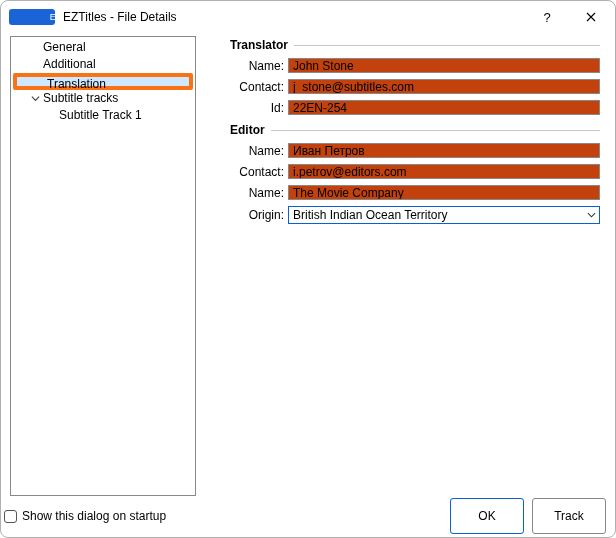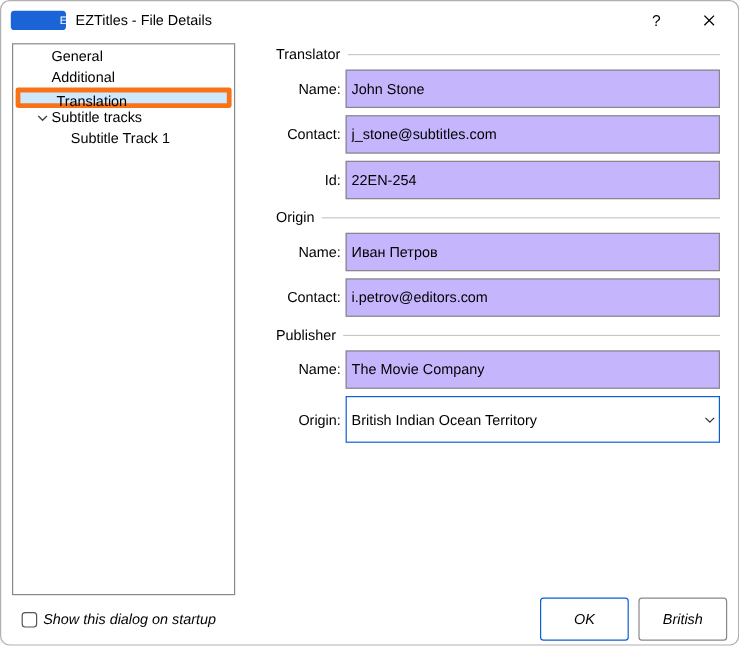--- a/index.html
+++ b/index.html
@@ -78,70 +78,70 @@
   .chev svg { width: 9px; height: 9px; }
 
   .form {
     flex: 1 1 auto;
     padding: 0 6px 0 14px;
   }
 
   .group-header {
     display: flex; align-items: center;
     margin: 8px 0 6px 0;
-    font-weight: normal;
+    font-weight: bold;
     justify-content: center;
   }
   .group-header:first-child { margin-top: 2px; }
   .group-header .line {
     flex: 1; height: 1px; background: #c8c8c8; margin-left: 6px;
   }
 
   .row {
     display: flex; align-items: center;
     margin-bottom: 6px;
   }
   .row-label {
     width: 58px;
     text-align: right;
     padding-right: 4px;
   }
   .row-input {
     flex: 1;
-    height: 32px;
+    height: 15px;
     border: 1px solid #888;
     padding: 0 4px;
     font: inherit;
     outline: none;
-    background: #c4b5fd;
+    background: #c2410c;
   }
   .row-select-wrap {
     flex: 1; position: relative;
   }
   .row-select {
     width: 100%;
-    height: 39px;
+    height: 18px;
     border: 1px solid #0a5fd8;
     padding: 0 20px 0 4px;
     font: inherit;
     background: #fff;
     display: flex; align-items: center;
   }
   .select-arrow {
     position: absolute; right: 4px; top: 50%; transform: translateY(-50%);
     pointer-events: none;
   }
   .select-arrow svg { width: 9px; height: 9px; display: block; }
 
   
   .footer {
     position: absolute;
-    left: 18px; right: 10px; bottom: 10px;
+    left: 4px; right: 10px; bottom: 10px;
     height: 24px;
-    display: flex; align-items: center; font-style: italic;
+    display: flex; align-items: center;
   }
   .checkbox-wrap { display: flex; align-items: center; }
   .checkbox {
     width: 13px; height: 13px;
     border: 1px solid #555; border-radius: 3px;
     margin-right: 5px;
     background: #fff;
   }
   .footer-spacer { flex: 1; }
   .btn {
@@ -201,36 +201,32 @@
     <div class="row">
       <div class="row-label">Contact:</div>
       <input class="row-input" value="j_stone@subtitles.com" style="">
     </div>
     <div class="row">
       <div class="row-label">Id:</div>
       <input class="row-input" value="22EN-254" style="">
     </div>
 
     <div class="group-header">
-      <span>Origin</span>
+      <span>Editor</span>
         <div class="line"></div>
     </div>
     <div class="row">
       <div class="row-label">Name:</div>
       <input class="row-input" value="Иван Петров" style="">
     </div>
     <div class="row">
       <div class="row-label">Contact:</div>
       <input class="row-input" value="i.petrov@editors.com" style="">
     </div>
 
-    <div class="group-header">
-      <span>Publisher</span>
-        <div class="line"></div>
-    </div>
     <div class="row">
       <div class="row-label">Name:</div>
       <input class="row-input" value="The Movie Company" style="">
     </div>
     <div class="row">
       <div class="row-label">Origin:</div>
       <div class="row-select-wrap">
         <div class="row-select">
           <span>British Indian Ocean Territory</span>
         </div>
@@ -245,14 +241,14 @@
   </div>
 </div>
 
 <div class="footer">
   <label class="checkbox-wrap">
     <span class="checkbox"></span>
     <span>Show this dialog on startup</span>
   </label>
   <div class="footer-spacer"></div>
   <button class="btn primary">OK</button>
-  <button class="btn">British</button>
+  <button class="btn">Track</button>
 </div>
 
 </body></html>

